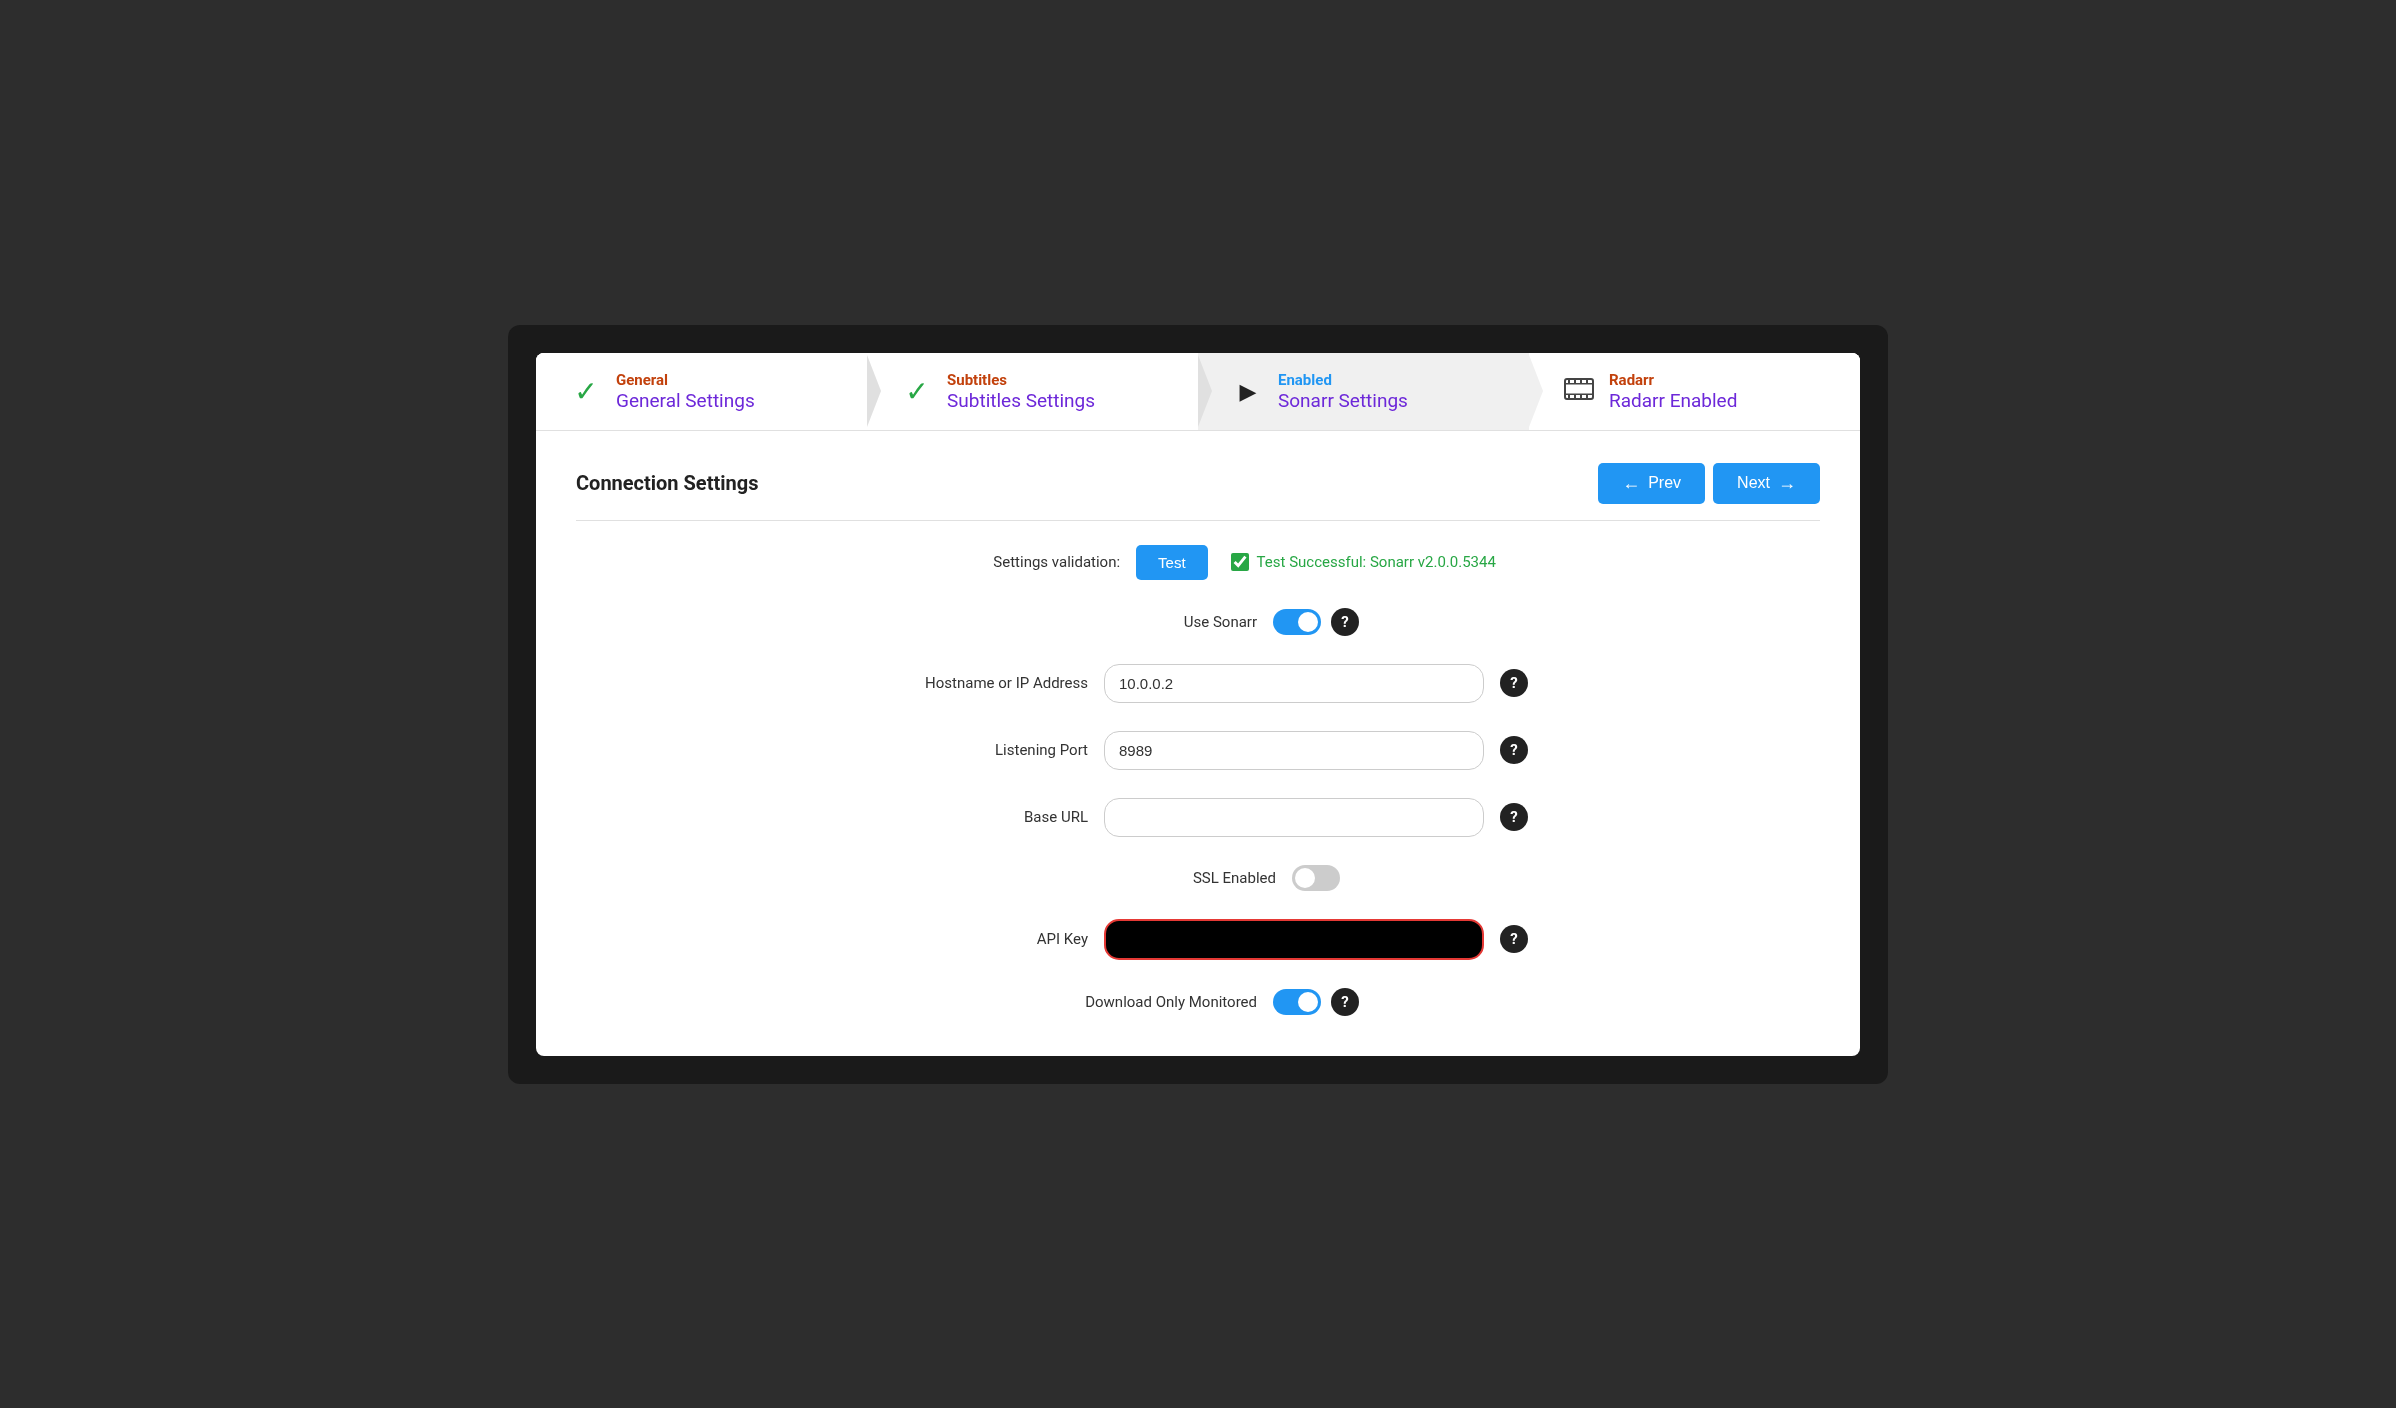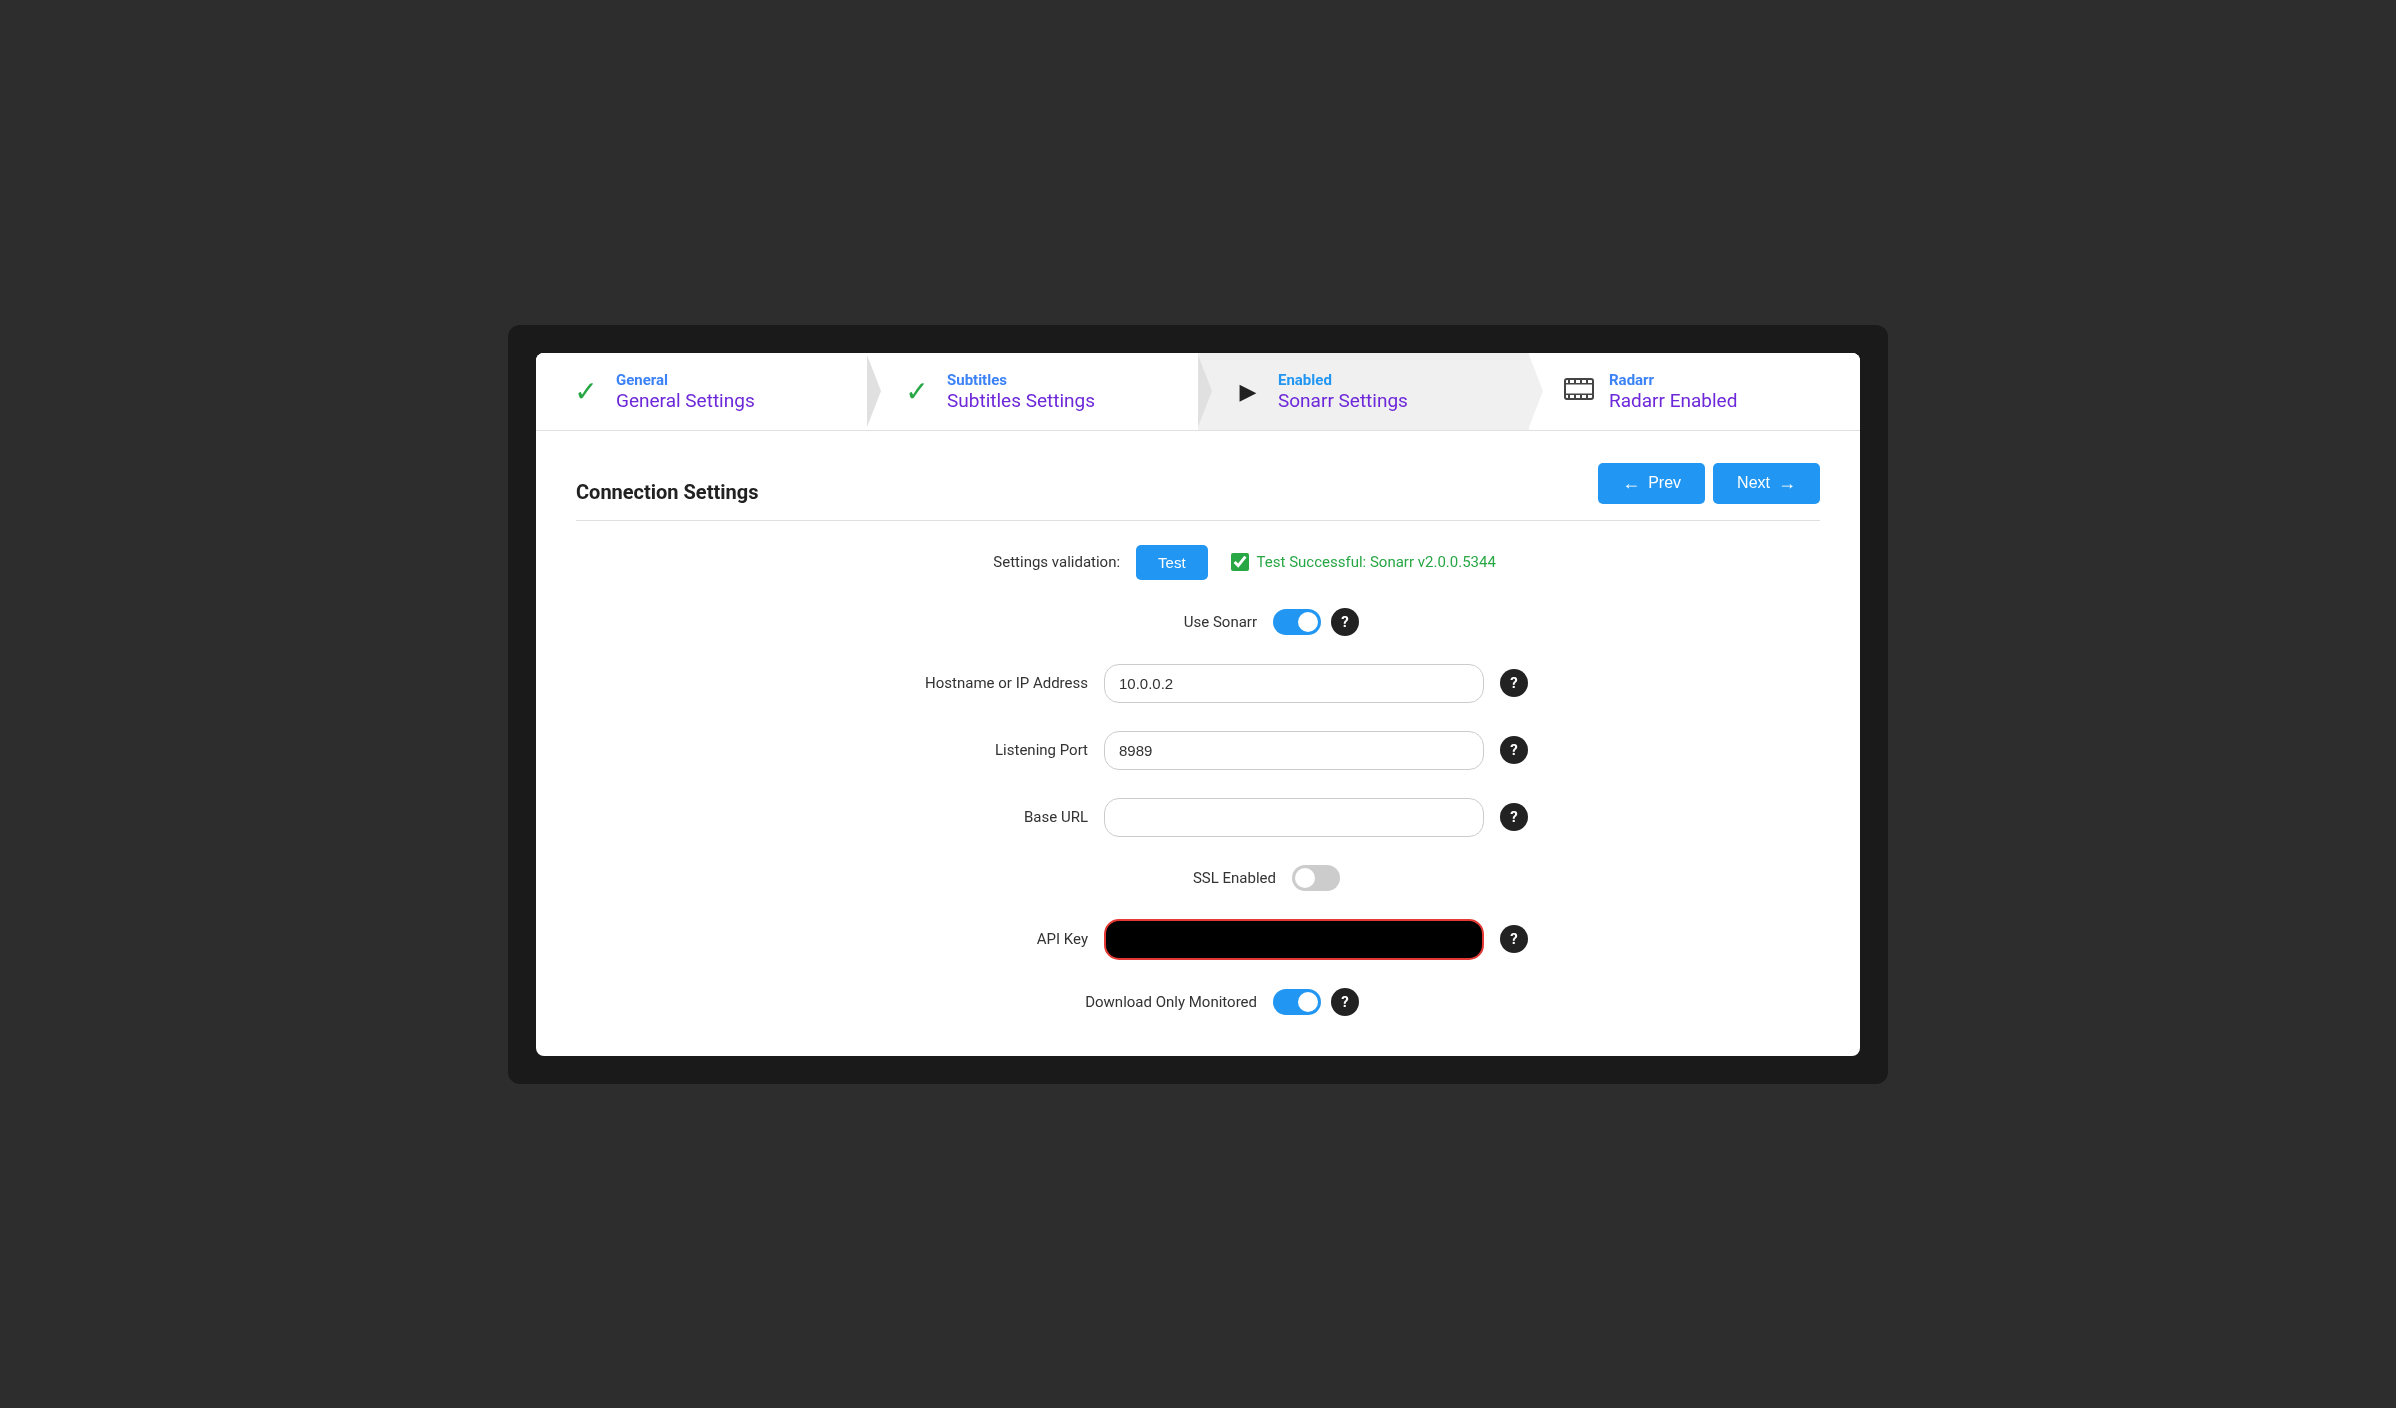--- a/index.html
+++ b/index.html
@@ -77,38 +77,38 @@
       font-size: 22px;
     }
     .step-film {
       color: #444;
       font-size: 22px;
     }
     .step-text {}
     .step-title {
       font-weight: 700;
       font-size: 15px;
-      color: #3b82f6;
+      color: #c2410c;
       line-height: 1.2;
     }
     .step-title.active-title {
       color: #2196f3;
     }
     .step-subtitle {
       font-size: 19px;
       color: #6d28d9;
     }
 
     
     .content-area {
       padding: 32px 40px 40px 40px;
     }
     .content-header {
       display: flex;
-      align-items: flex-end;
+      align-items: center;
       justify-content: space-between;
       margin-bottom: 24px;
       border-bottom: 1px solid #e0e0e0;
       padding-bottom: 16px;
     }
     .section-title {
       font-size: 20px;
       font-weight: 700;
       color: #222;
     }

